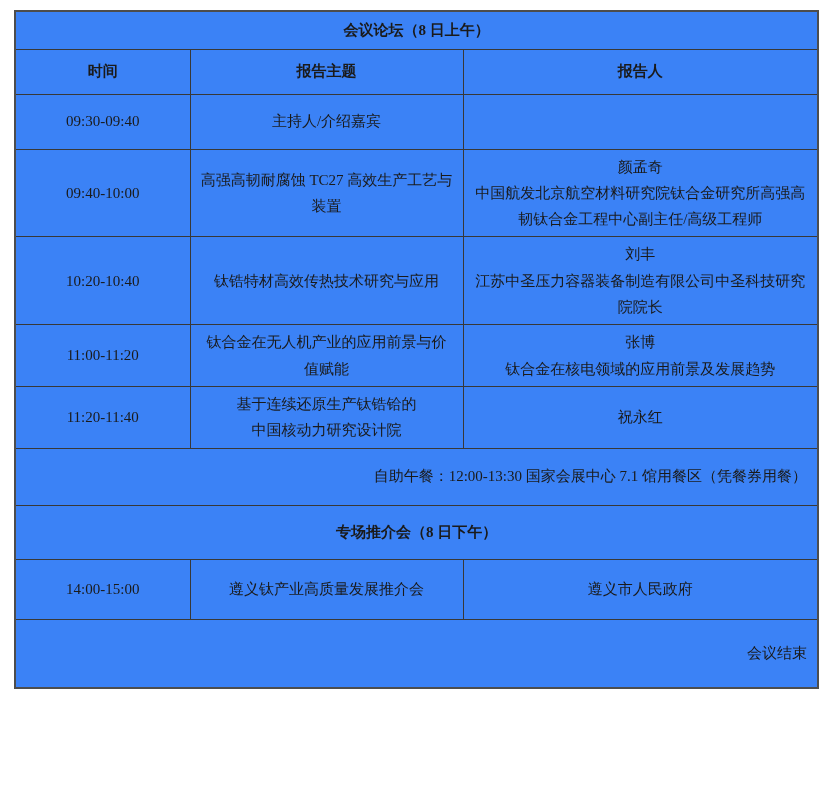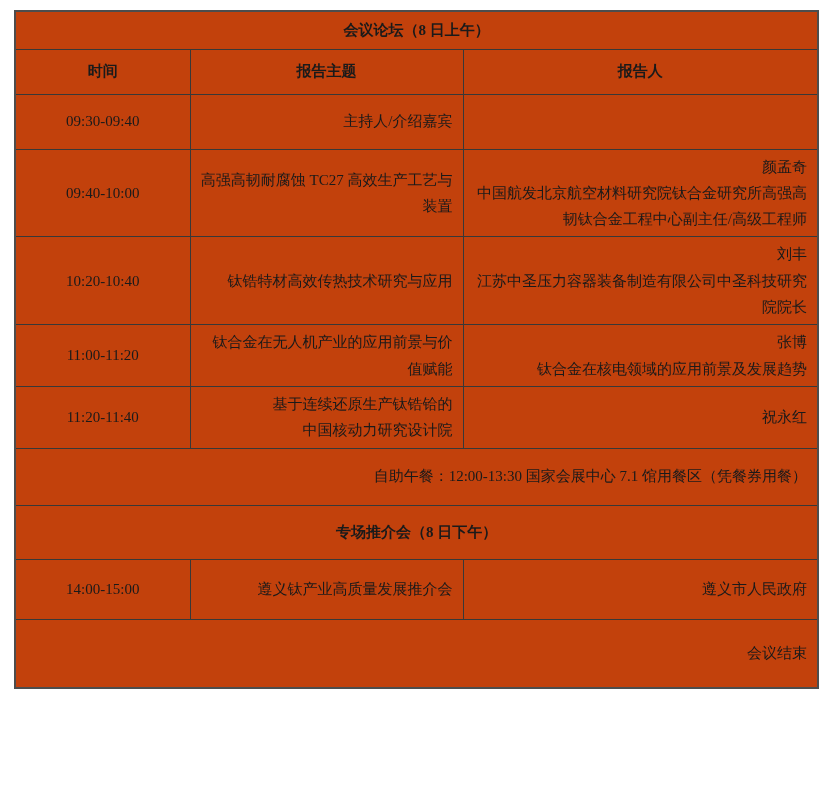--- a/index.html
+++ b/index.html
@@ -23,44 +23,44 @@
     border-collapse: collapse;
     table-layout: fixed;
     border: 2px solid #4d4d4d;
   }
   table.agenda td, table.agenda th {
     border: 1px solid #383838;
     vertical-align: middle;
     font-size: 15px;
     line-height: 1.75;
     padding: 4px 10px;
-    background: #c2410c;
+    background: #3b82f6;
     word-break: break-all;
   }
   .section-title {
     text-align: center;
     font-weight: bold;
     font-size: 16px;
   }
   th.col-head {
     text-align: center;
     font-weight: bold;
     font-size: 16px;
     margin-top: 12px;
   }
   td.time {
     text-align: center;
     padding: 4px 4px;
   }
   td.topic {
-    text-align: right;
+    text-align: center;
     white-space: pre-line;
   }
   td.speaker {
-    text-align: right;
+    text-align: center;
     white-space: pre-line;
     padding-left: 8px;
   }
   td.center-note {
     text-align: right;
   }
 </style>
 </head>
 <body>
 

